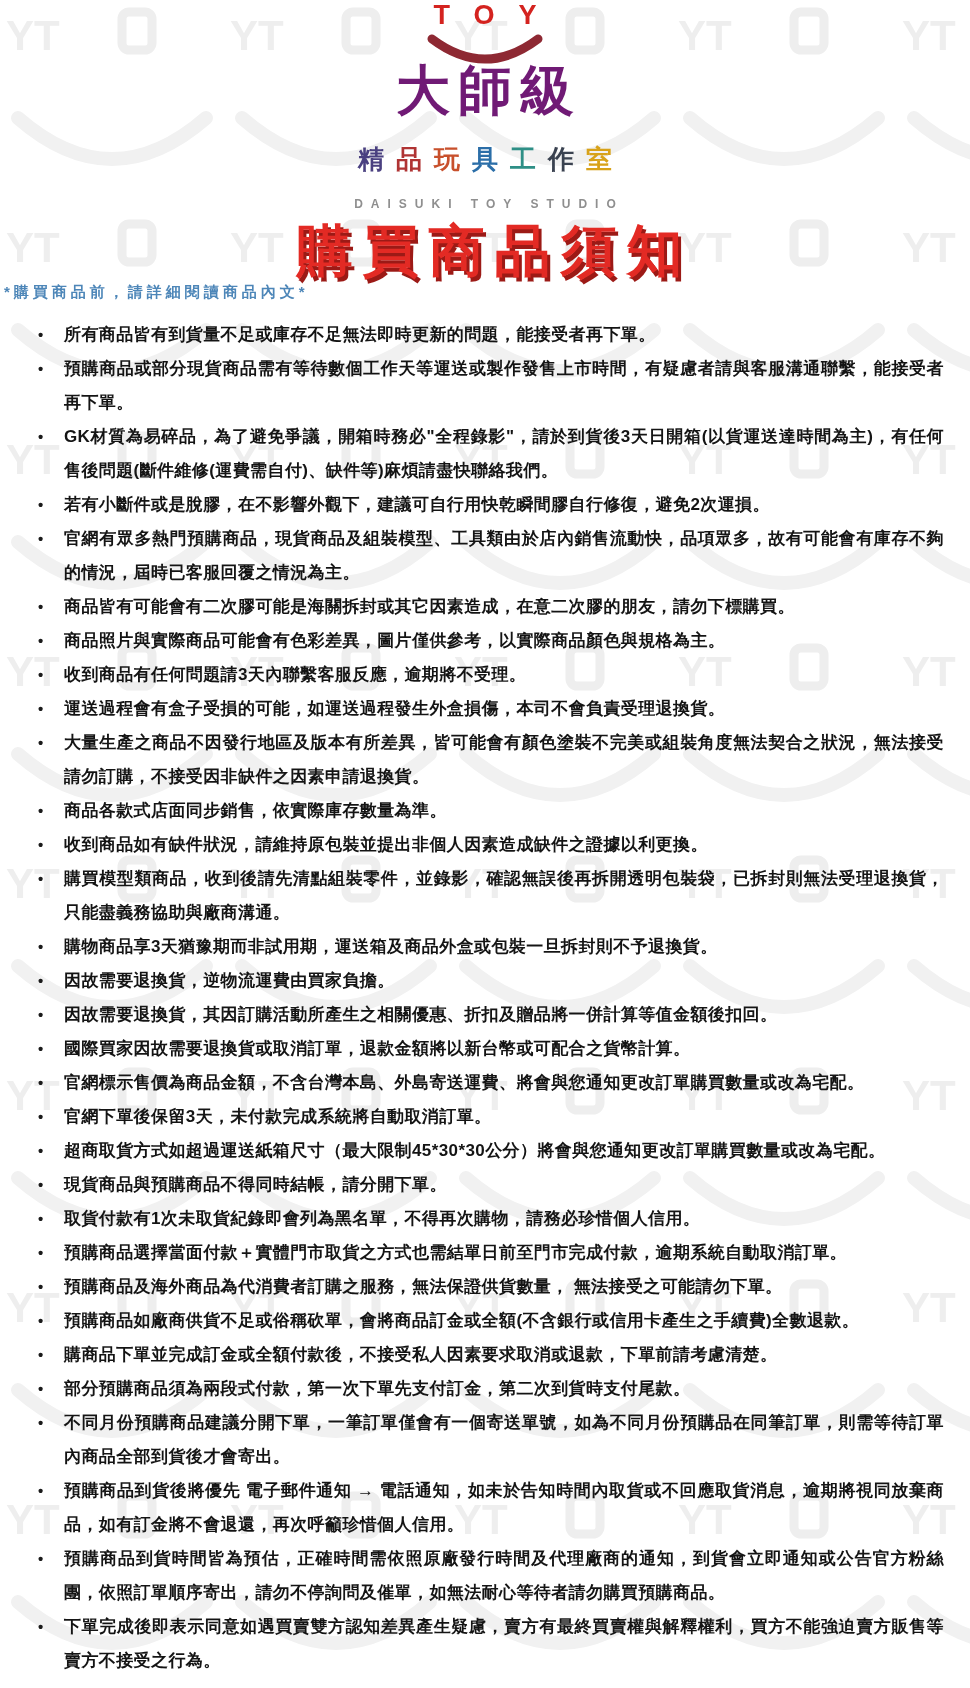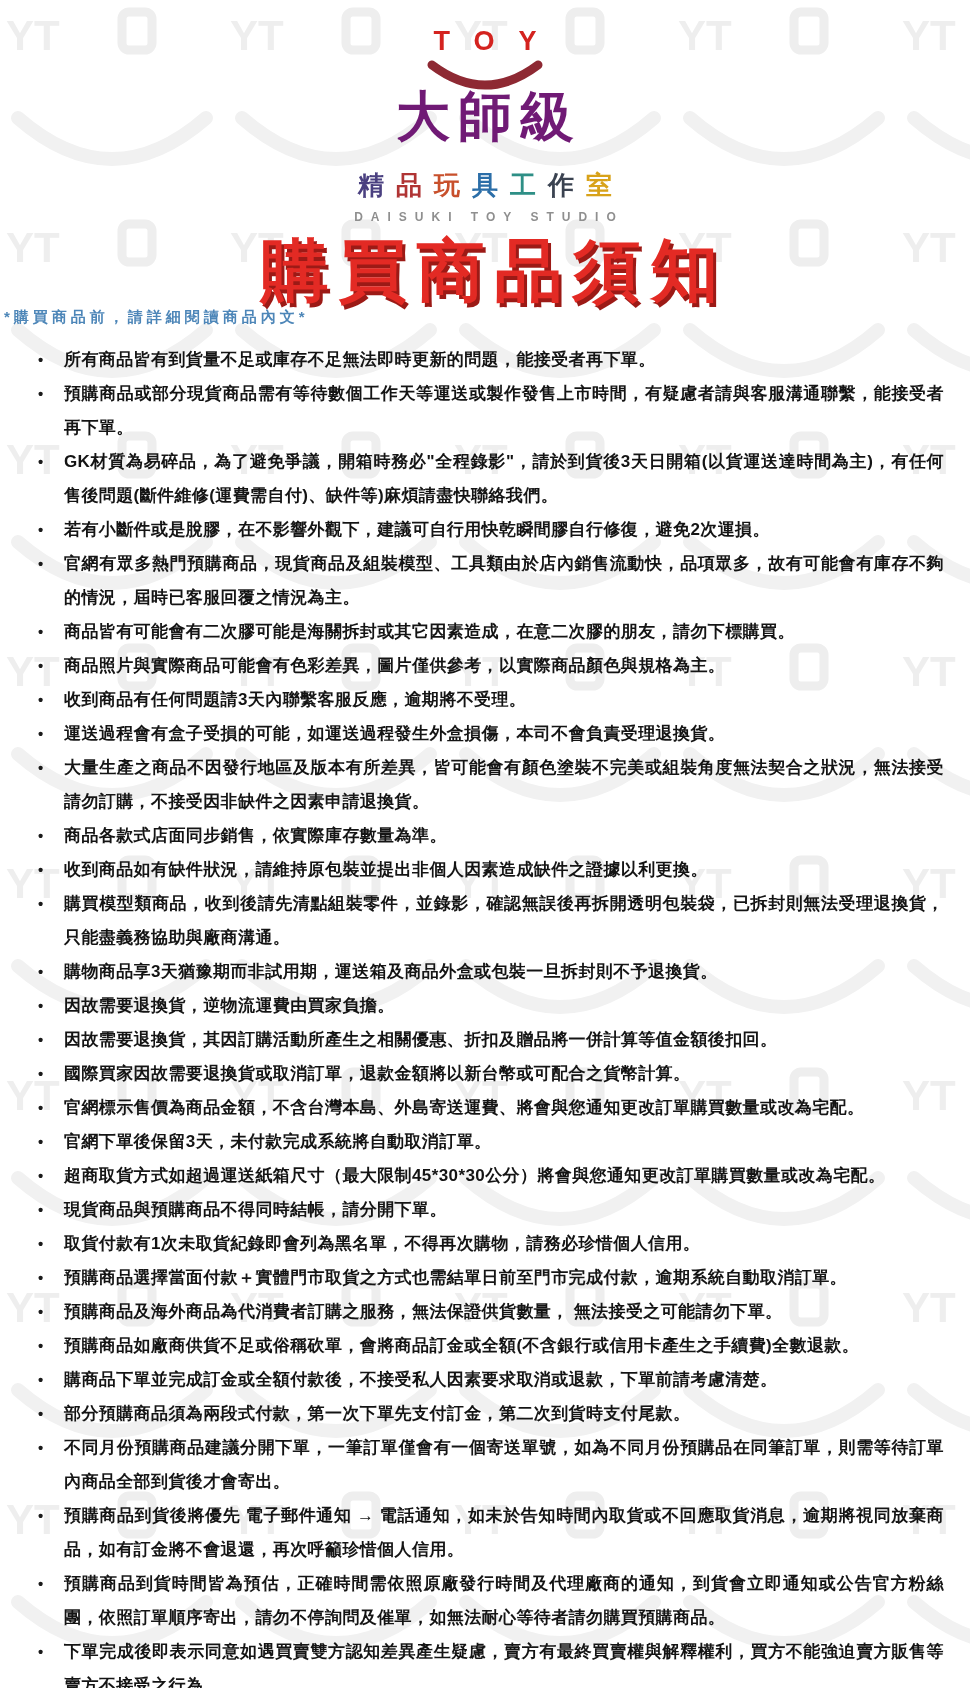--- a/index.html
+++ b/index.html
@@ -7,40 +7,40 @@
     position:relative;
     width:970px;
     min-height:1688px;
     overflow:hidden;
     font-family:"Liberation Sans","DejaVu Sans",sans-serif;
     background:#ffffff;
   }
   .watermark{position:absolute;top:0;left:0;z-index:0;}
   .content{position:relative;z-index:1;}
 
-  header{ text-align:center; padding-top:26px; }
+  header{ text-align:center; }
   .toy-label{
     color:#d4231f; font-size:27px; font-weight:bold;
     letter-spacing:24px; padding-left:24px;
   }
   .smile-arc{ display:block; margin:0 auto; margin-top:2px; }
   .brand-zh{
     font-size:54px; font-weight:900; color:#701a75;
     letter-spacing:8px; padding-left:8px; margin-top:-8px; line-height:1.1;
   }
   .brand-sub{
     font-size:26px; font-weight:700; letter-spacing:12px; padding-left:12px; margin-top:22px;
   }
   .brand-en{
     font-size:12px; color:#8f8f8f; font-weight:600;
-    letter-spacing:8px; padding-left:8px; margin-top:7px;
+    letter-spacing:8px; padding-left:8px; margin-top:20px;
   }
   .page-title{
     margin:12px 0 4px 0;
-    font-size:68px; font-weight:900; color:#e32a24;
+    font-size:56px; font-weight:900; color:#e32a24;
     letter-spacing:10px; padding-left:19px;
     text-align:center; line-height:1.0;
     text-shadow:3px 4px 0 #9c1a16;
   }
   .page-subtitle{
     text-align:left;
     font-size:15px; font-weight:700; color:#4d86b8;
     letter-spacing:4px; padding-left:4px;
     margin-bottom:16px;
   }

